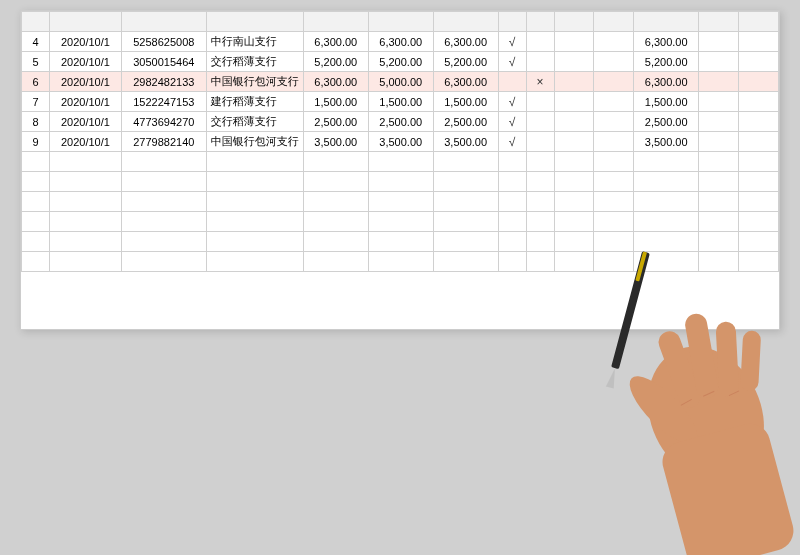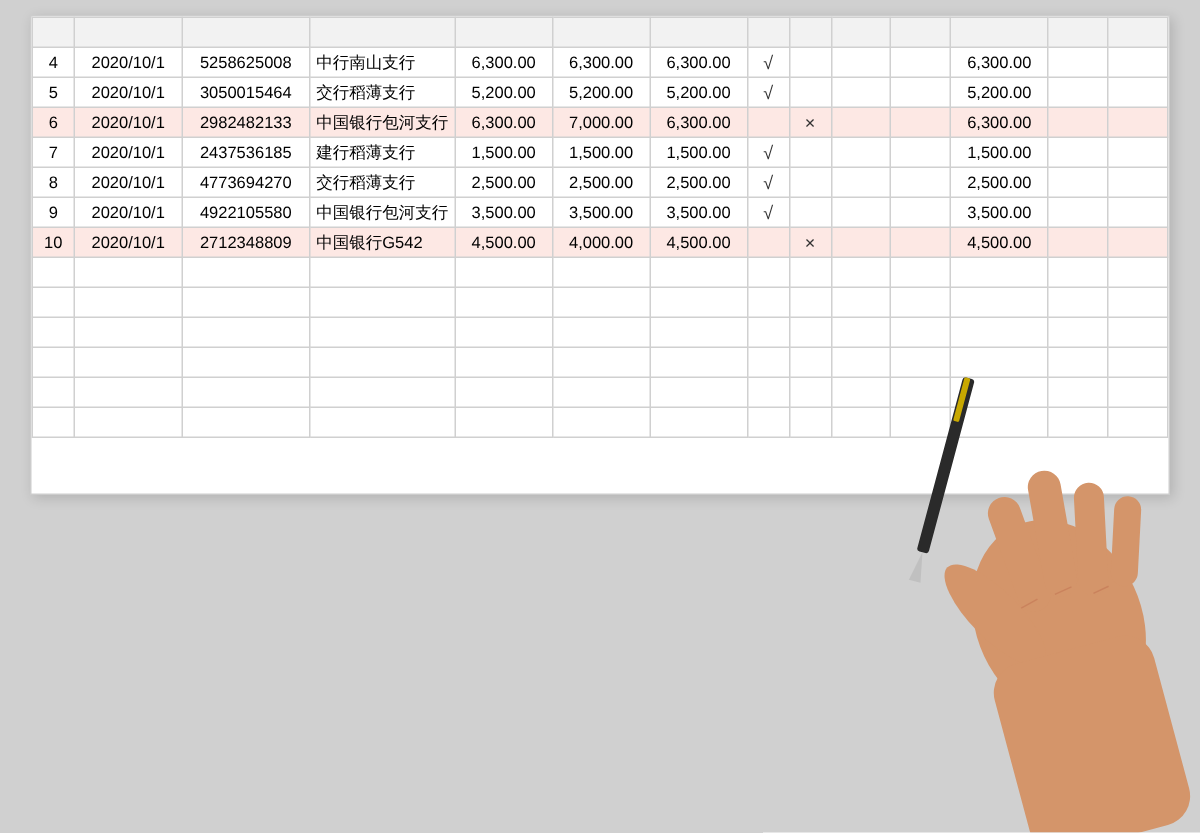--- a/index.html
+++ b/index.html
@@ -145,34 +145,34 @@
           <td>5,200.00</td>
           <td></td>
           <td></td>
         </tr>
         <tr class="row-highlight">
           <td>6</td>
           <td>2020/10/1</td>
           <td>2982482133</td>
           <td class="text-left">中国银行包河支行</td>
           <td>6,300.00</td>
-          <td>7,000.00</td>
+          <td>5,000.00</td>
           <td>6,300.00</td>
           <td class="check-mark"></td>
           <td class="cross-mark">×</td>
           <td></td>
           <td></td>
           <td>6,300.00</td>
           <td></td>
           <td></td>
         </tr>
         <tr class="row-normal">
           <td>7</td>
           <td>2020/10/1</td>
-          <td>2437536185</td>
+          <td>1522247153</td>
           <td class="text-left">建行稻薄支行</td>
           <td>1,500.00</td>
           <td>1,500.00</td>
           <td>1,500.00</td>
           <td class="check-mark">√</td>
           <td class="cross-mark"></td>
           <td></td>
           <td></td>
           <td>1,500.00</td>
           <td></td>
@@ -190,46 +190,30 @@
           <td class="cross-mark"></td>
           <td></td>
           <td></td>
           <td>2,500.00</td>
           <td></td>
           <td></td>
         </tr>
         <tr class="row-normal">
           <td>9</td>
           <td>2020/10/1</td>
-          <td>4922105580</td>
+          <td>2779882140</td>
           <td class="text-left">中国银行包河支行</td>
           <td>3,500.00</td>
           <td>3,500.00</td>
           <td>3,500.00</td>
           <td class="check-mark">√</td>
           <td class="cross-mark"></td>
           <td></td>
           <td></td>
           <td>3,500.00</td>
-          <td></td>
-          <td></td>
-        </tr>
-        <tr class="row-highlight">
-          <td>10</td>
-          <td>2020/10/1</td>
-          <td>2712348809</td>
-          <td class="text-left">中国银行G542</td>
-          <td>4,500.00</td>
-          <td>4,000.00</td>
-          <td>4,500.00</td>
-          <td class="check-mark"></td>
-          <td class="cross-mark">×</td>
-          <td></td>
-          <td></td>
-          <td>4,500.00</td>
           <td></td>
           <td></td>
         </tr>
         <tr class="row-normal empty-rows">
           <td></td>
           <td></td>
           <td></td>
           <td></td>
           <td></td>
           <td></td>

